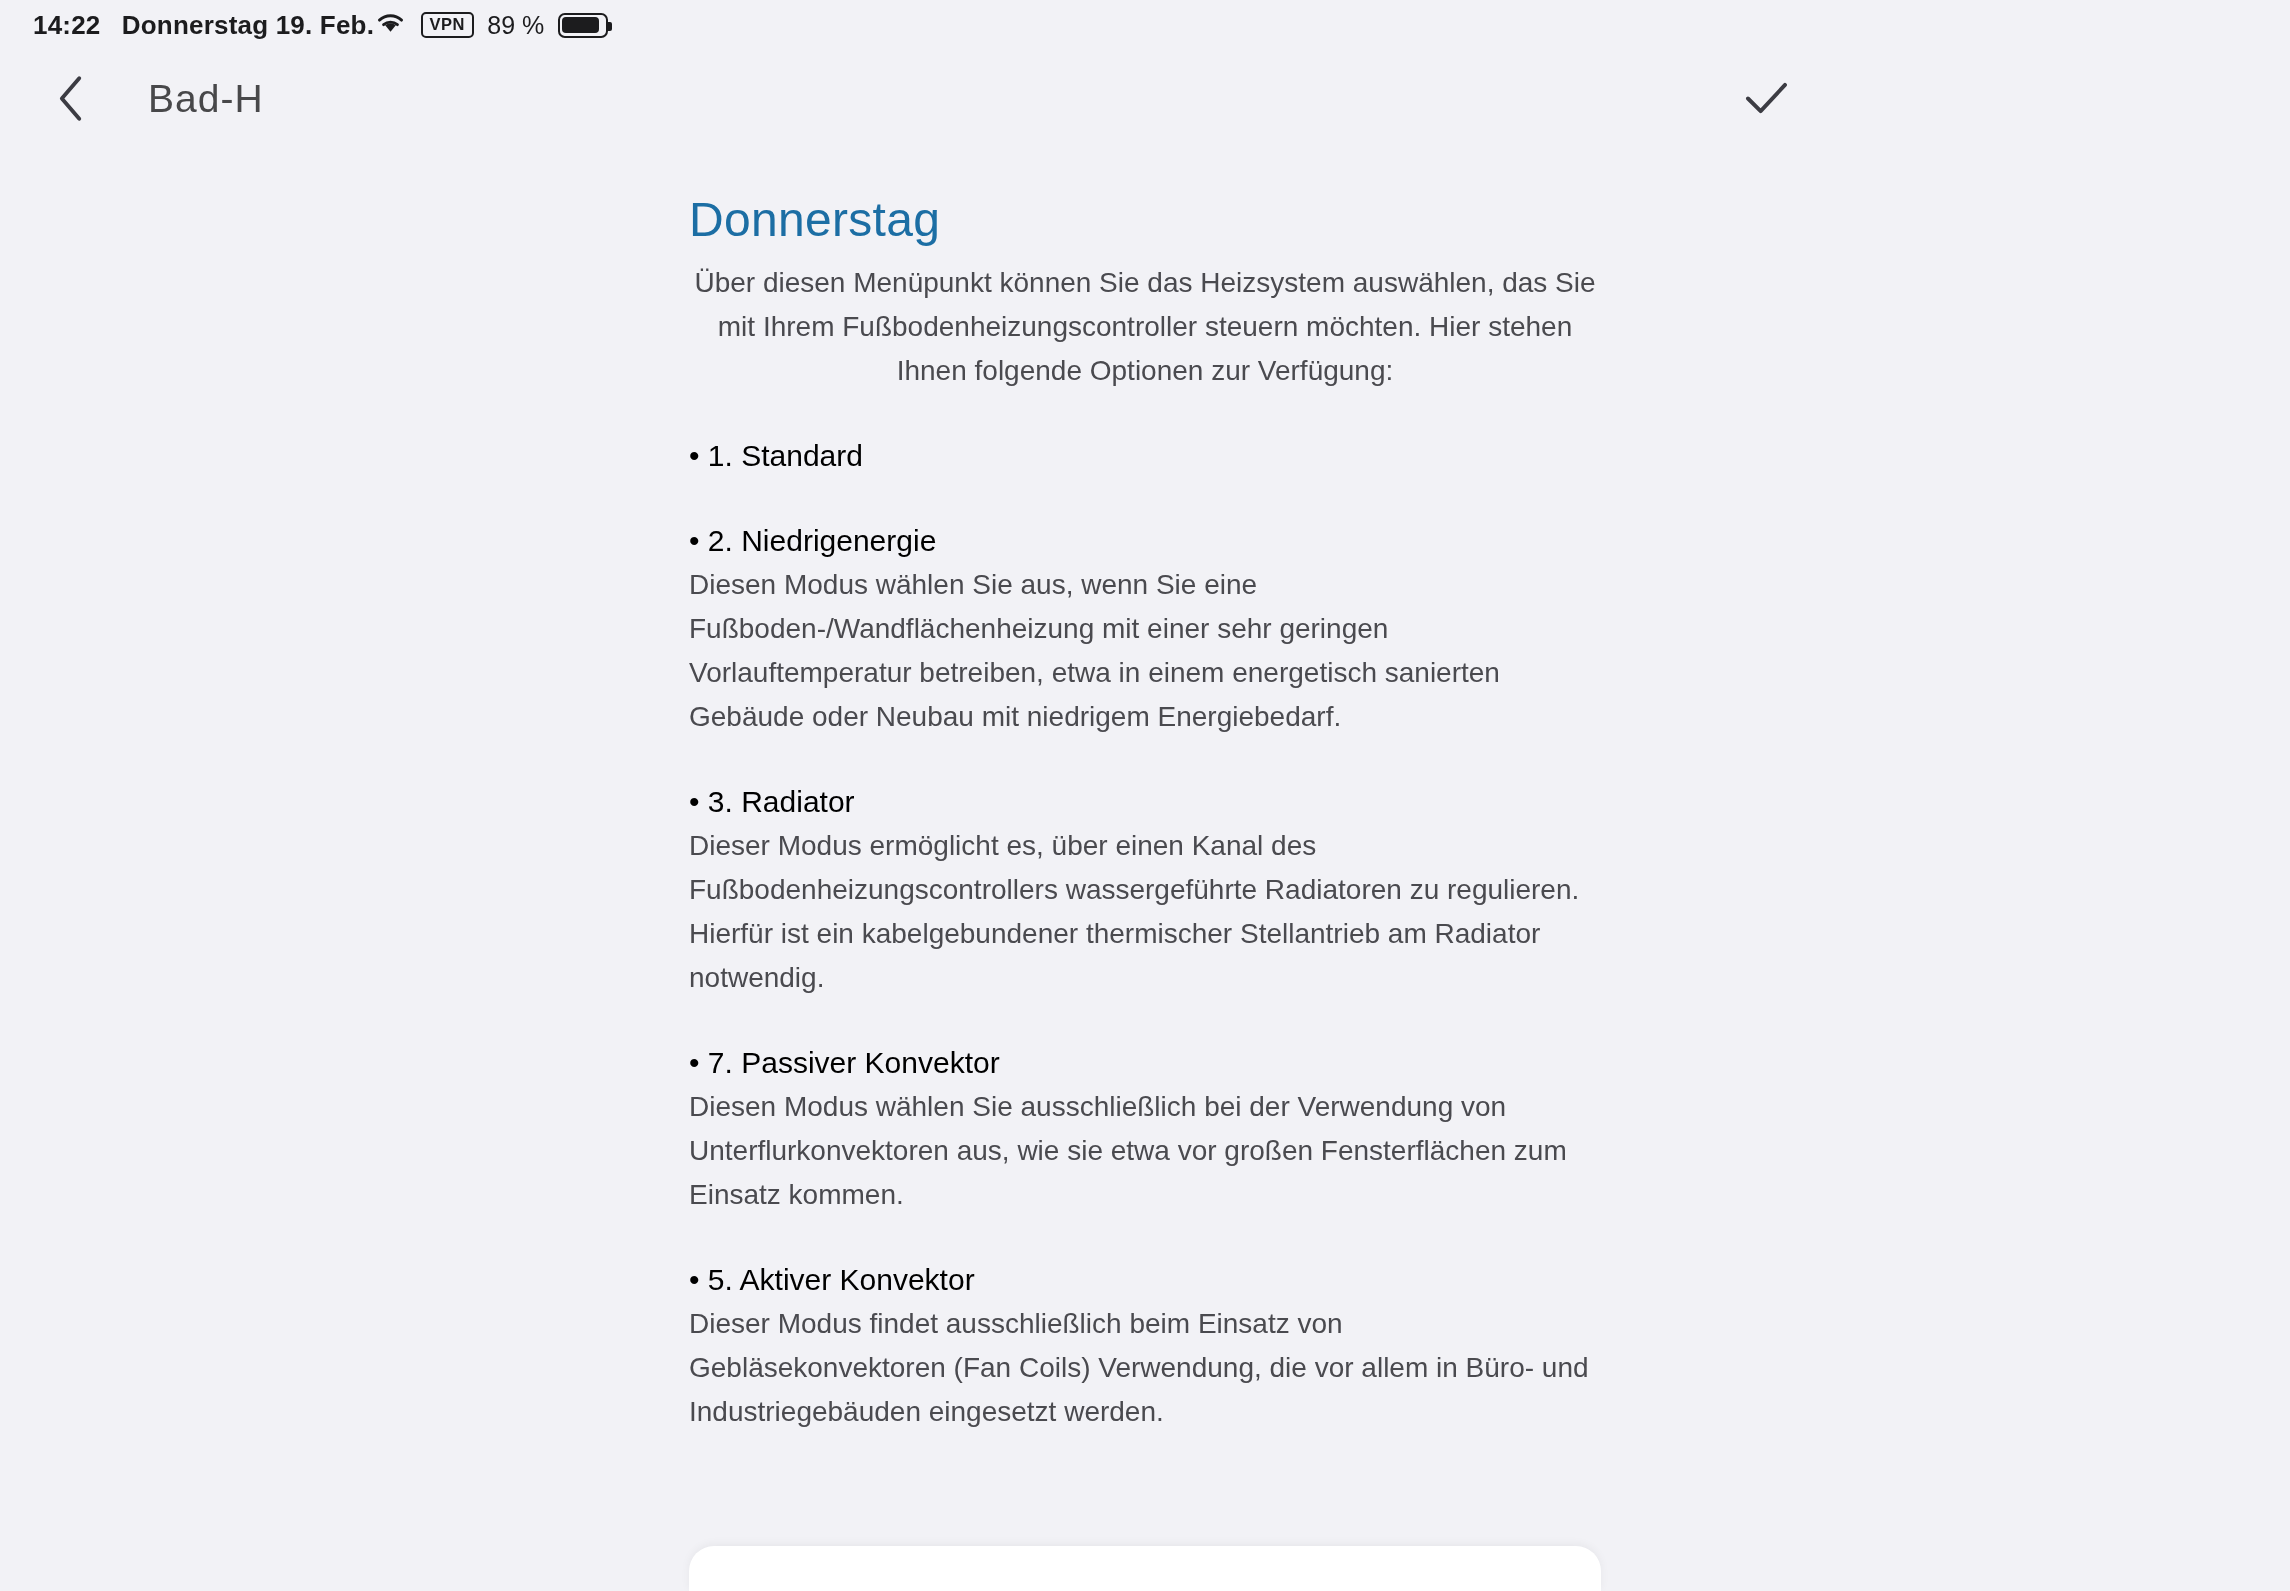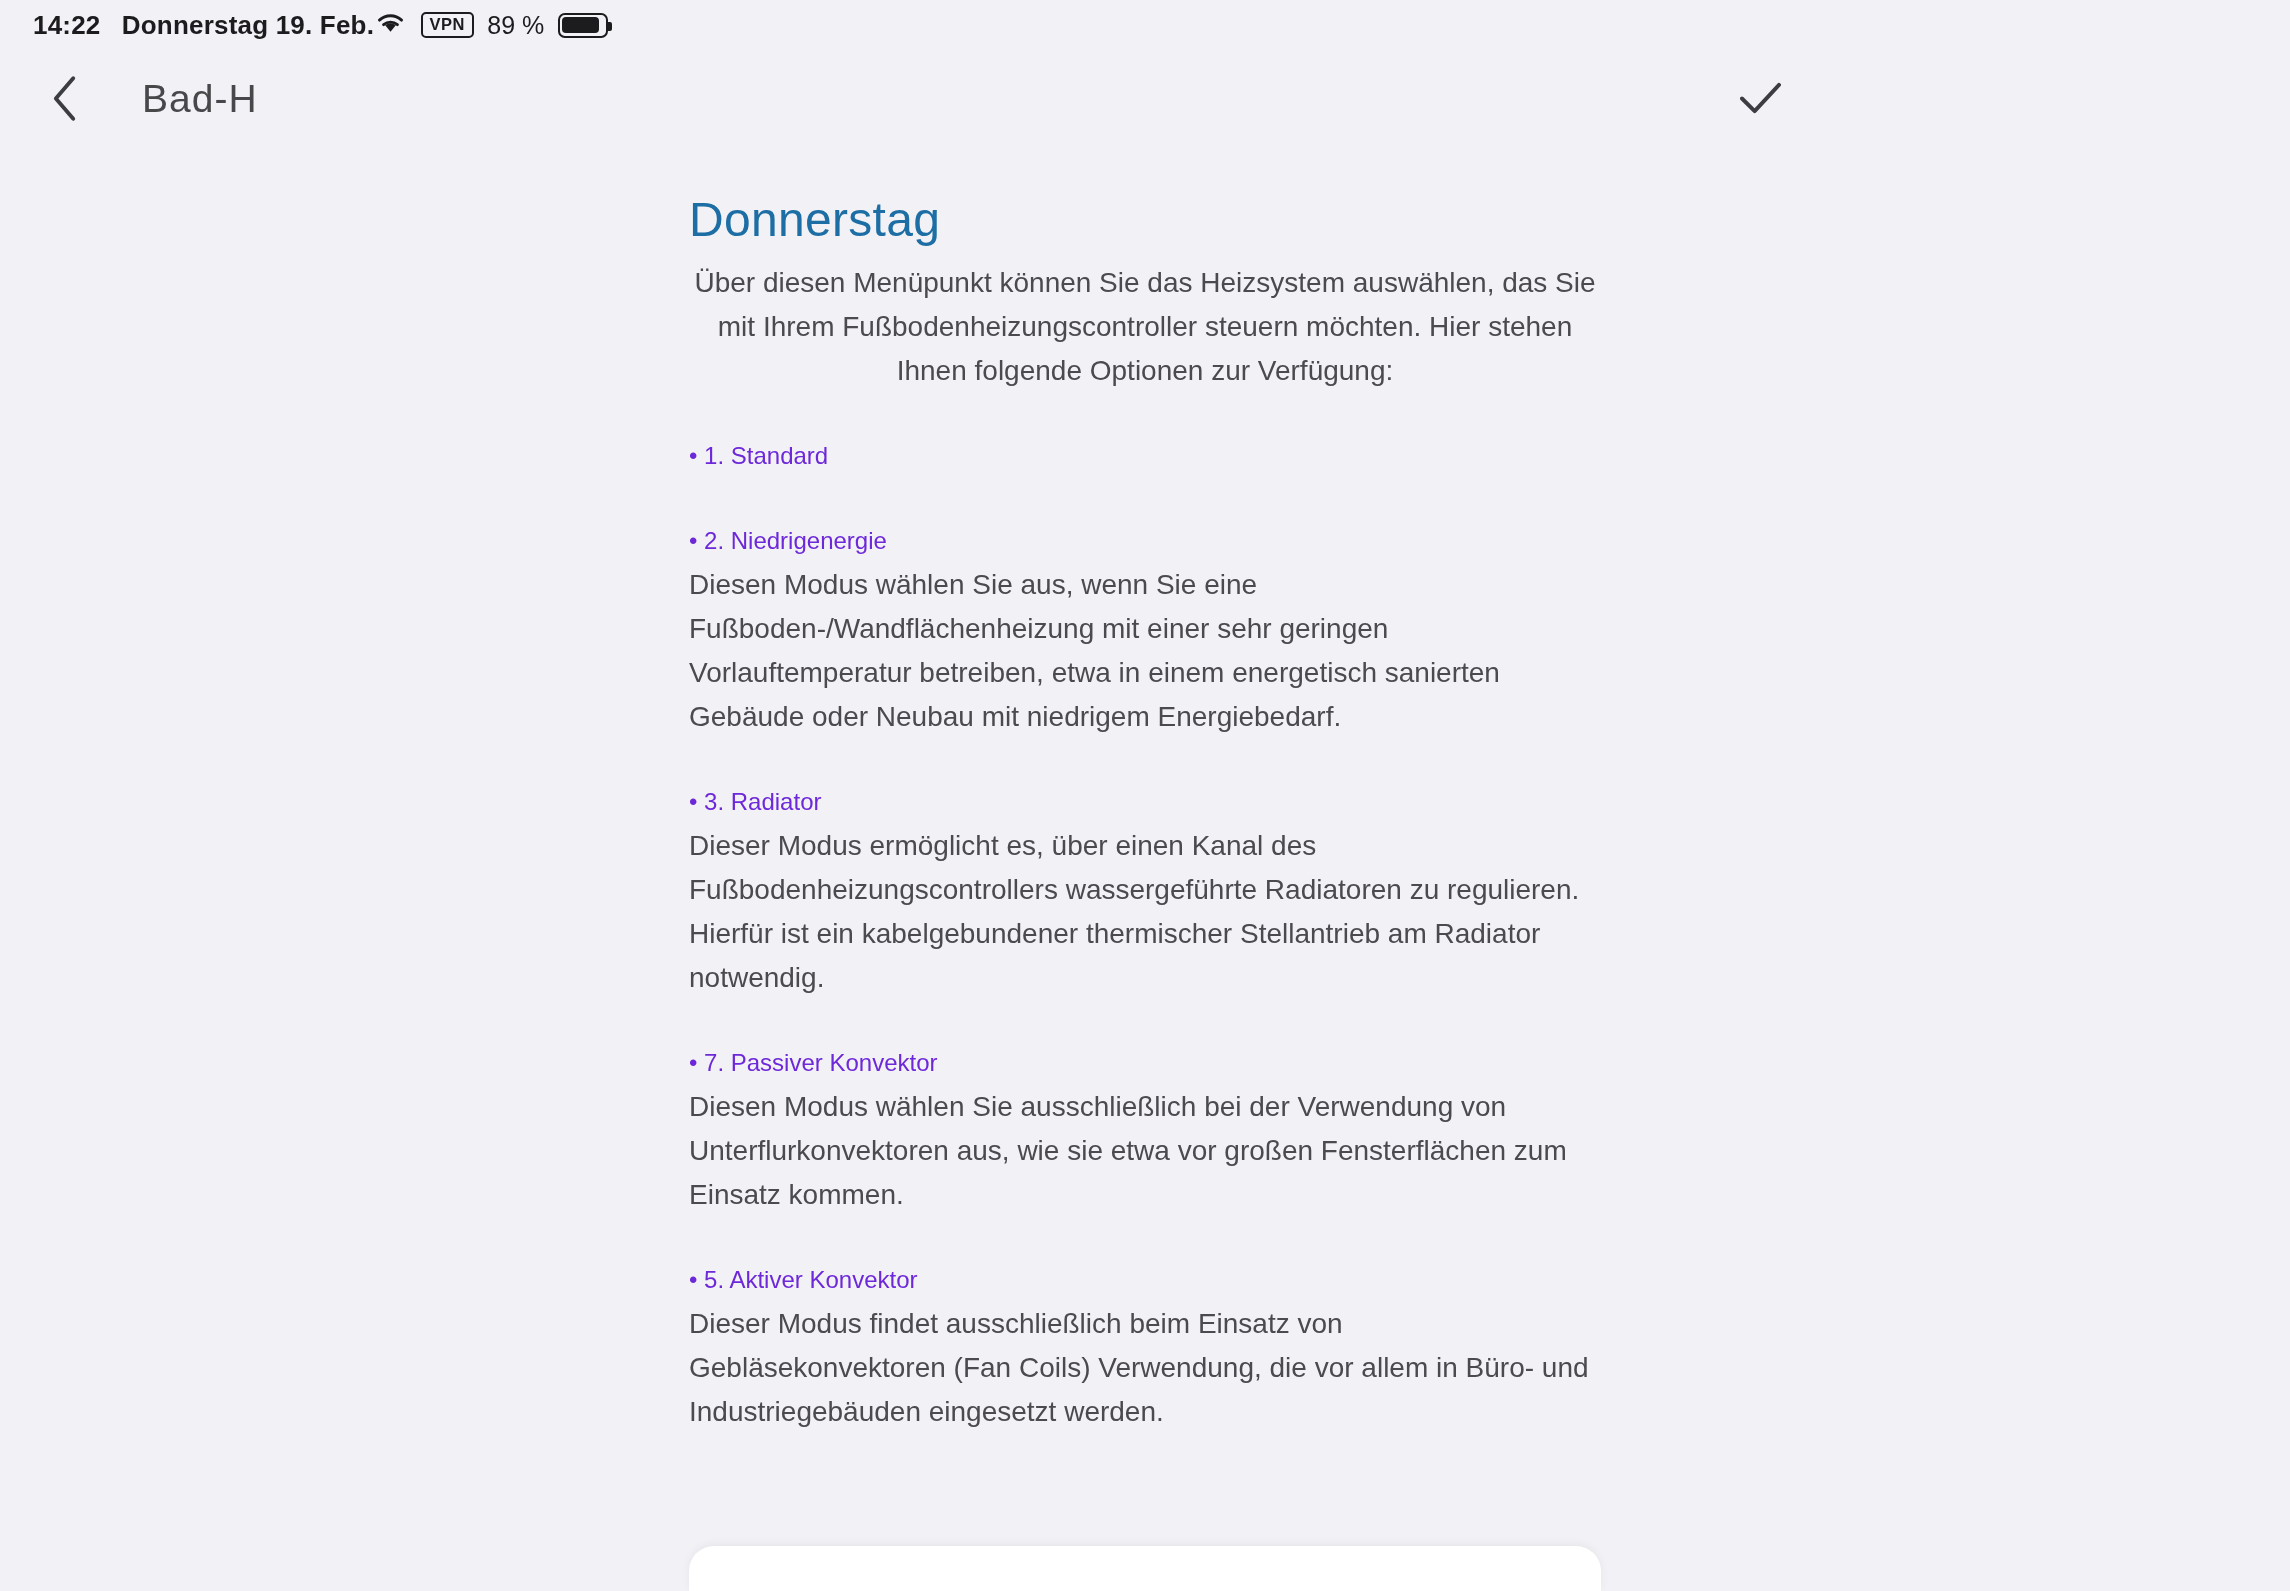--- a/index.html
+++ b/index.html
@@ -78,21 +78,21 @@
   .battery-fill {
     background: #1c1c1e;
     height: 100%;
     width: 89%;
     border-radius: 3.9px;
   }
 
   
   .nav-bar {
     position: absolute;
-    top: 50px; left: 8px;
+    top: 50px; left: 14px;
     width: 1822px;
     height: 97px;
     display: flex;
     align-items: center;
     padding: 0 43px;
     box-sizing: border-box;
   }
   .back-button {
     width: 54px;
     height: 54px;
@@ -145,23 +145,23 @@
     line-height: 44px;
     color: #4a4a4f;
     margin: 0;
     font-weight: 400;
     text-align: center;
   }
   .option-block {
     margin-top: 41px;
   }
   .option-title {
-    font-size: 24px;
+    font-size: 30px;
     line-height: 44px;
-    color: #6d28d9;
+    color: #000000;
     margin-top: 40px;
   }
   .option-desc {
     font-size: 28px;
     line-height: 44px;
     color: #4a4a4f;
   }
   
   .bottom-card {
     position: absolute;

